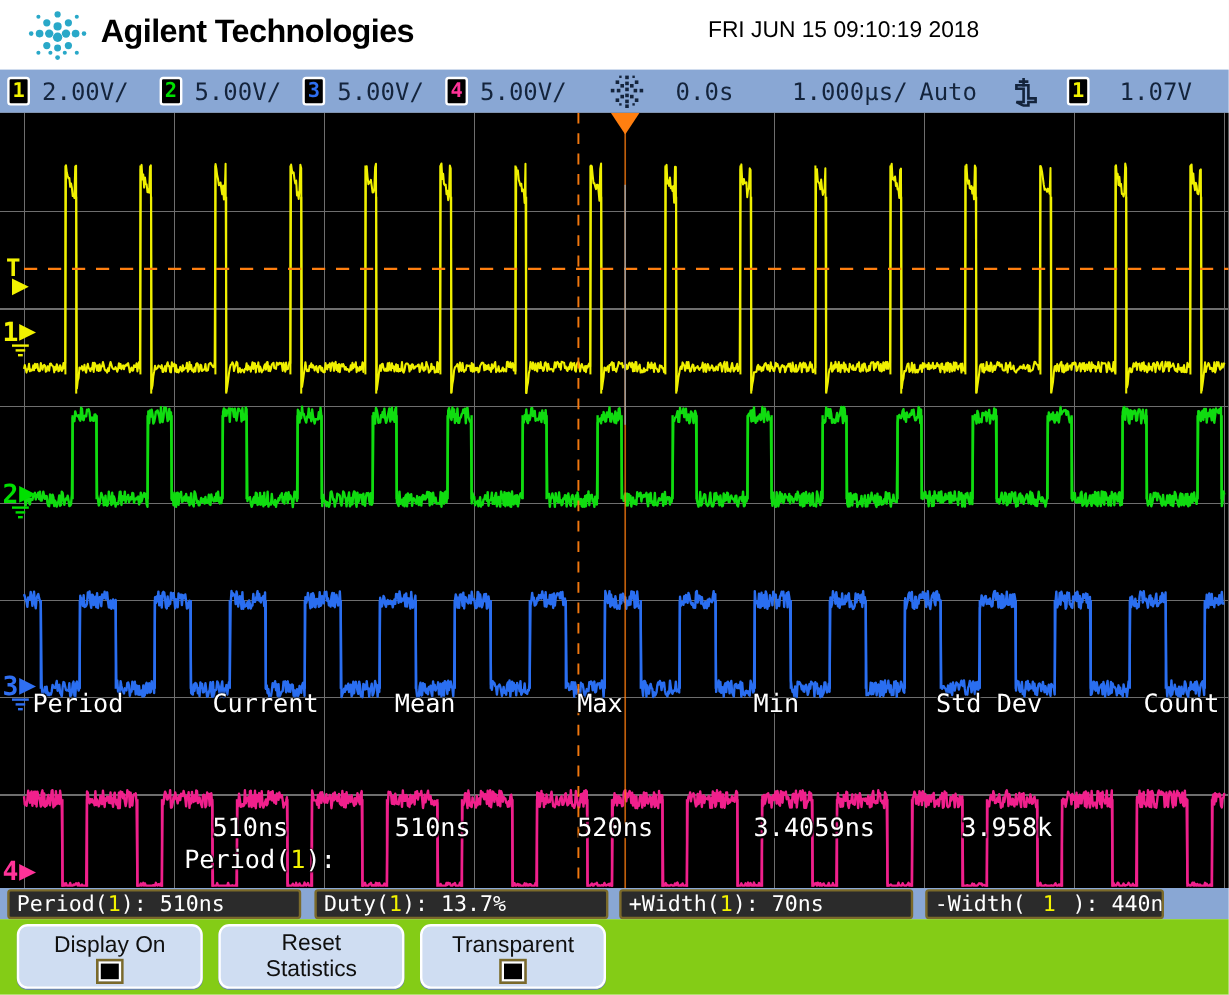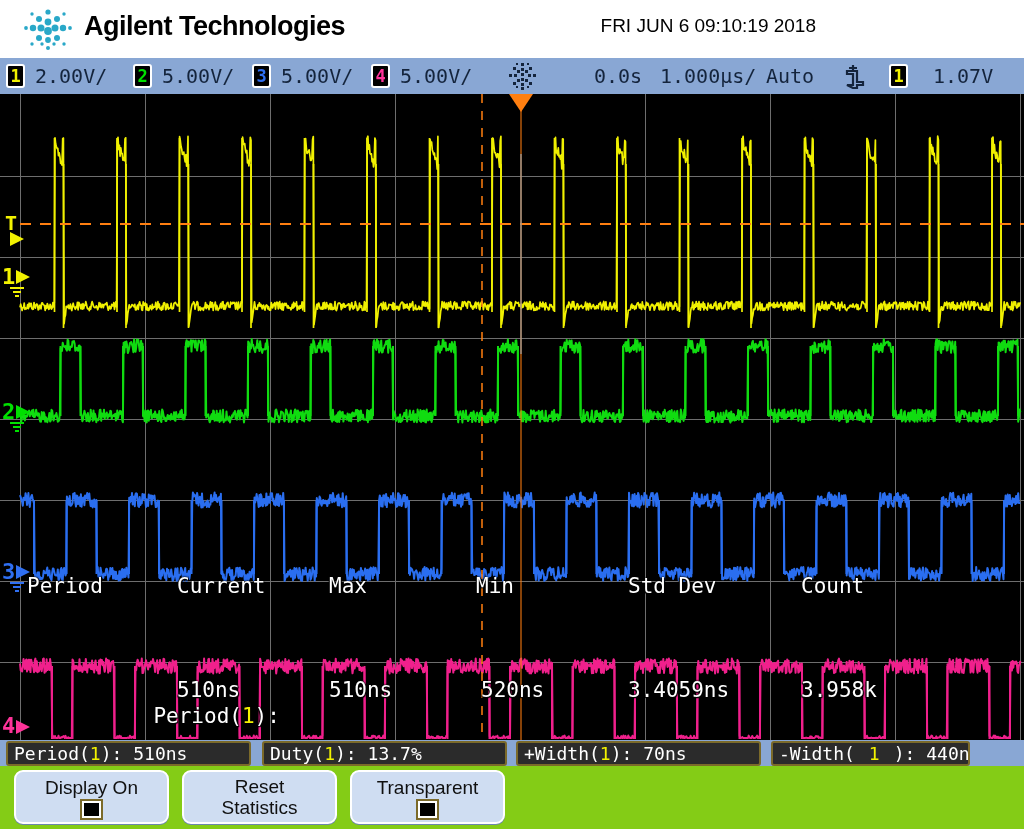--- a/index.html
+++ b/index.html
@@ -171,21 +171,21 @@
         <circle cx="50" cy="22" r="1.9"></circle>
         <circle cx="12" cy="8" r="1.7"></circle>
         <circle cx="44" cy="8" r="1.7"></circle>
         <circle cx="12" cy="38" r="1.7"></circle>
         <circle cx="44" cy="38" r="1.7"></circle>
         <circle cx="22" cy="38" r="1.7"></circle>
         <circle cx="34" cy="38" r="1.7"></circle>
       </g>
     </svg>
     <div id="brand-name">Agilent Technologies</div>
-    <div id="datetime">FRI JUN 6 09:10:19 2018</div>
+    <div id="datetime">FRI JUN 15 09:10:19 2018</div>
   </div>
 
   <div id="settingsbar">
 
     <div class="sb-item" style="left:6px;">
       <span class="chan-badge c1">1</span>
       <span>2.00V/</span>
     </div>
 
     <div class="sb-item" style="left:133px;">
@@ -225,21 +225,21 @@
           <rect x="20" y="18" width="3" height="3"></rect>
           <rect x="24" y="21" width="3" height="3"></rect>
           <rect x="11" y="2" width="2" height="2"></rect>
           <rect x="22" y="2" width="2" height="2"></rect>
           <rect x="11" y="25" width="2" height="2"></rect>
           <rect x="22" y="25" width="2" height="2"></rect>
         </g>
       </svg>
     </div>
 
-    <div class="sb-item" style="left:594px;text-align:right;">0.0s</div>
+    <div class="sb-item" style="left:563px;text-align:right;">0.0s</div>
     <div class="sb-item" style="left:660px;">1.000µs/</div>
     <div class="sb-item" style="left:766px;">Auto</div>
 
     <div class="sb-item" style="left:845px;">
       <svg class="slope-icon" viewBox="0 0 20 26">
         <path d="M2 22 L8 22 L8 11 L2 11 L2 8 L12 8 L12 19 L18 19 L18 22 L12 22 L12 25 L8 25 Z" fill="none" stroke="#14243c" stroke-width="2.2"></path>
         <path d="M4 5 L12 5 M8 2 L8 9" stroke="#14243c" stroke-width="2.2" fill="none"></path>
       </svg>
     </div>
 
@@ -469,20 +469,21 @@
       <g>
         <text x="2" y="639" font-family="DejaVu Sans Mono, monospace" font-size="22" font-weight="bold" fill="#ff3399">4</text>
         <polygon points="16,626 30,633 16,640" fill="#ff3399"></polygon>
       </g>
     </svg>
 
     <div id="meas-table">
       <div class="mrow">
         <span class="mcell c-label">Period</span>
         <span class="mcell c-cur">Current</span>
+        <span class="mcell c-mean">Mean</span>
         <span class="mcell c-max">Max</span>
         <span class="mcell c-min">Min</span>
         <span class="mcell c-std">Std Dev</span>
         <span class="mcell c-cnt">Count</span>
       </div>
 
       <div class="mrow">
         <span class="mcell c-label">
           <span>Period(</span><span class="yl">1</span><span>):</span>
         </span>

